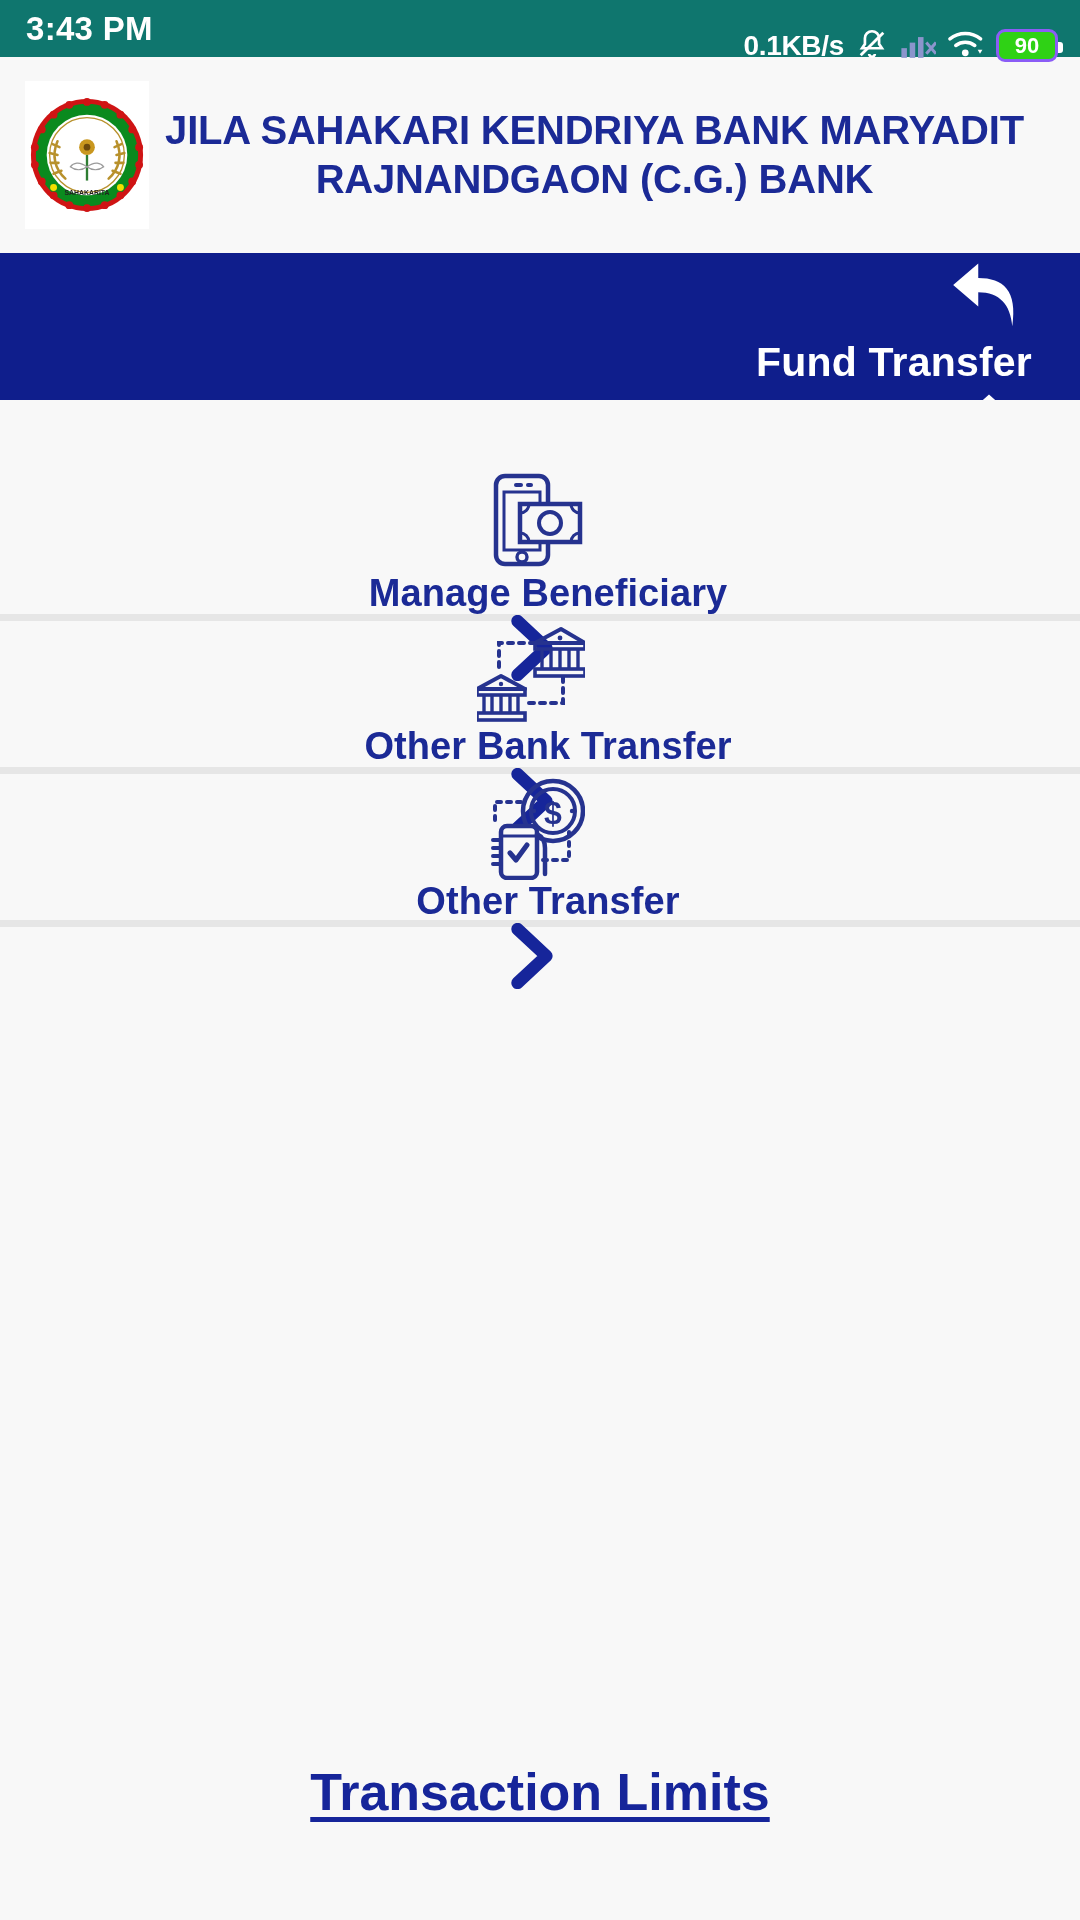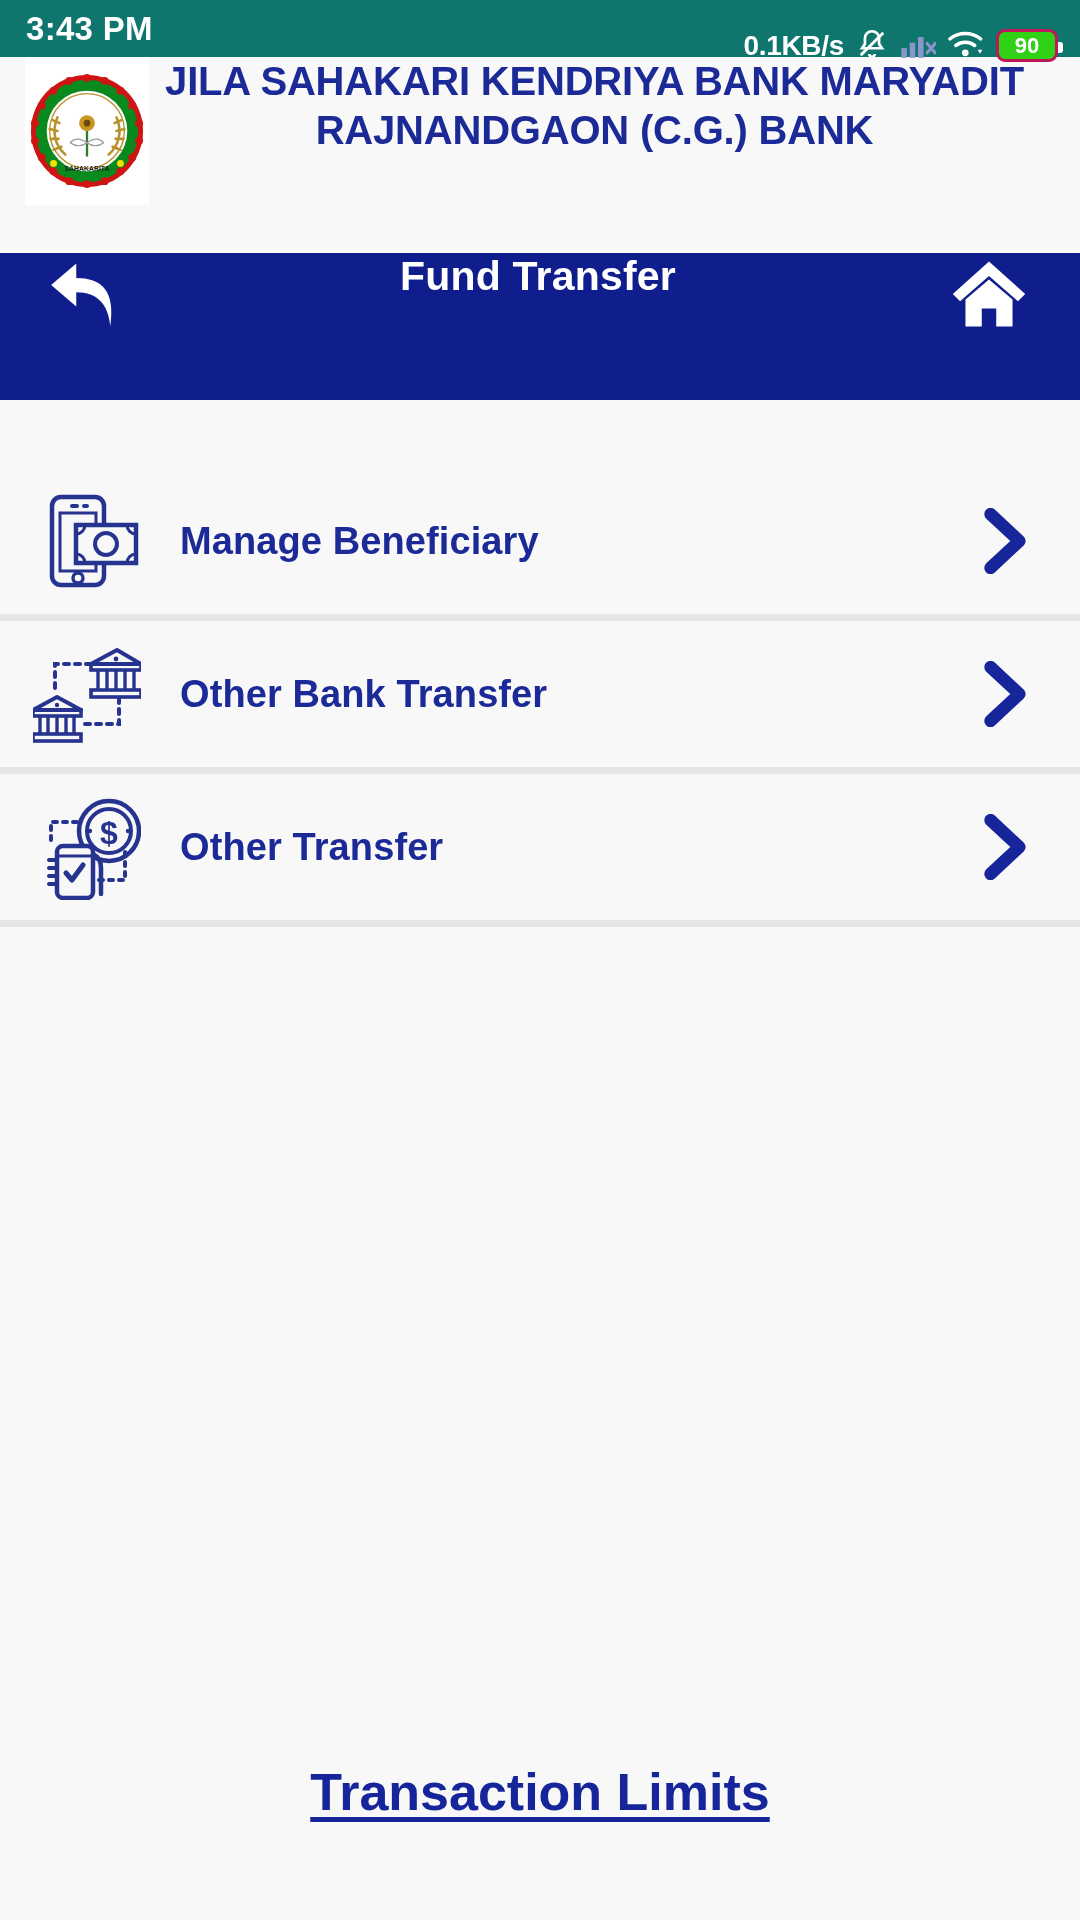--- a/index.html
+++ b/index.html
@@ -42,21 +42,21 @@
     color: #ffffff;
     font-size: 28px;
     font-weight: bold;
     white-space: nowrap;
     letter-spacing: -0.3px;
   }
   .status-icon { display: block; }
   .battery-pill {
     width: 62px;
     height: 33px;
-    border: 3px solid #be185d;
+    border: 3px solid #8b5cf6;
     border-radius: 9px;
     background: #2fd215;
     display: flex;
     align-items: center;
     justify-content: center;
     box-sizing: border-box;
     position: relative;
   }
   .battery-pill:after {
     content: "";
@@ -73,20 +73,21 @@
     font-size: 22px;
     font-weight: bold;
     line-height: 1;
   }
 
   
   .bank-header {
     height: 196px;
     background: #f8f8f8;
     display: flex;
+    align-items: center;
     box-sizing: border-box;
     padding: 0 20px;
   }
   .logo-box {
     width: 124px;
     height: 148px;
     background: #ffffff;
     flex: 0 0 auto;
     display: flex;
     align-items: center;
@@ -103,24 +104,25 @@
     padding: 0 30px 0 10px;
     letter-spacing: -0.2px;
   }
   .bank-title .line { display: block; }
 
   
   .app-bar {
     height: 147px;
     background: #0f1e8c;
     display: flex;
-    align-items: flex-start;
+    align-items: flex-end;
     justify-content: space-between;
     padding: 0 48px 0 44px;
     box-sizing: border-box;
+    flex-direction: column;
   }
   .app-bar-title {
     color: #ffffff;
     font-size: 41px;
     font-weight: bold;
     letter-spacing: 0.2px;
     flex: 1 1 auto;
     text-align: center;
   }
   .appbar-btn {
@@ -141,20 +143,21 @@
   .menu-list {
     padding-top: 68px;
   }
   .menu-row {
     height: 146px;
     display: flex;
     align-items: center;
     padding: 0 46px 0 28px;
     box-sizing: border-box;
     background: #f8f8f8;
+    flex-direction: column;
   }
   .row-icon {
     width: 118px;
     flex: 0 0 auto;
     display: flex;
     align-items: center;
     justify-content: center;
   }
   .row-label {
     flex: 1 1 auto;

